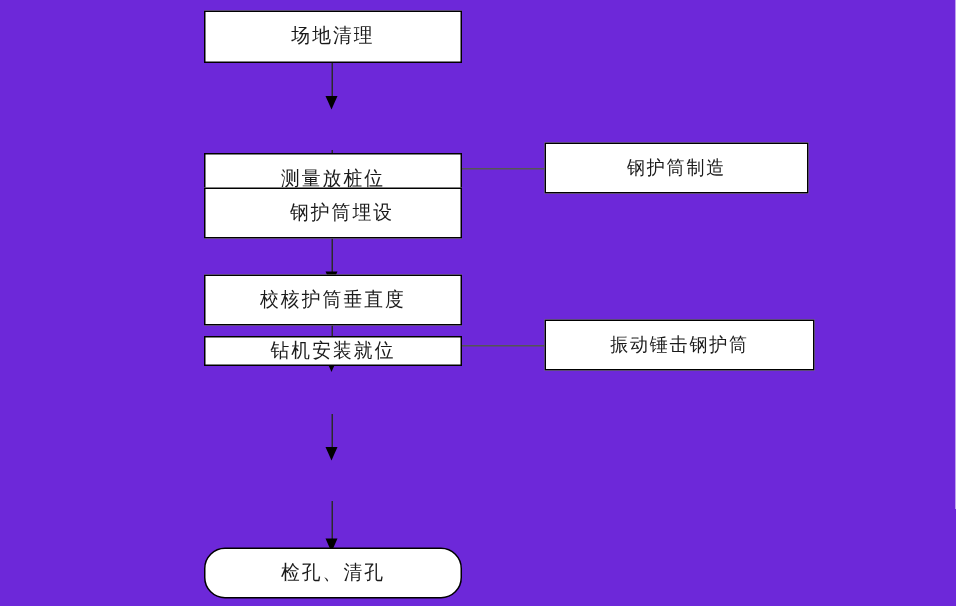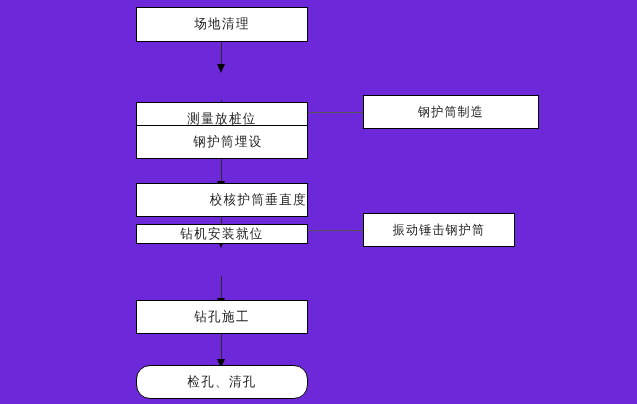--- a/index.html
+++ b/index.html
@@ -108,37 +108,34 @@
   </div>
 
   <div class="node" style="left:136px; top:66px; width:172px; height:34px;margin-top:36px;">
     <span class="node-label">测量放桩位</span>
   </div>
 
   <div class="node" style="left:136px; top:125px; width:172px; height:34px;padding-left:12px;">
     <span class="node-label">钢护筒埋设</span>
   </div>
 
-  <div class="node" style="left:136px; top:183px; width:172px; height:34px;justify-content:flex-end;">
+  <div class="node" style="left:136px; top:183px; width:172px; height:34px;">
     <span class="node-label">校核护筒垂直度</span>
   </div>
 
   <div class="node" style="left:136px; top:224px; width:172px; height:20px;">
     <span class="node-label">钻机安装就位</span>
   </div>
 
-  <div class="node" style="left:136px; top:300px; width:172px; height:34px;">
-    <span class="node-label">钻孔施工</span>
-  </div>
 
   <div class="node" style="left:136px; top:365px; width:172px; height:34px;border-radius:14px;">
     <span class="node-label">检孔、清孔</span>
   </div>
 
   <div class="node side" style="left:363px; top:95px; width:176px; height:34px;">
     <span class="node-label">钢护筒制造</span>
   </div>
 
-  <div class="node side" style="left:363px; top:213px; width:152px; height:34px;text-align:center;">
+  <div class="node side" style="left:363px; top:213px; width:180px; height:34px;text-align:center;">
     <span class="node-label">振动锤击钢护筒</span>
   </div>
 
 </div>
 
 </body></html>

